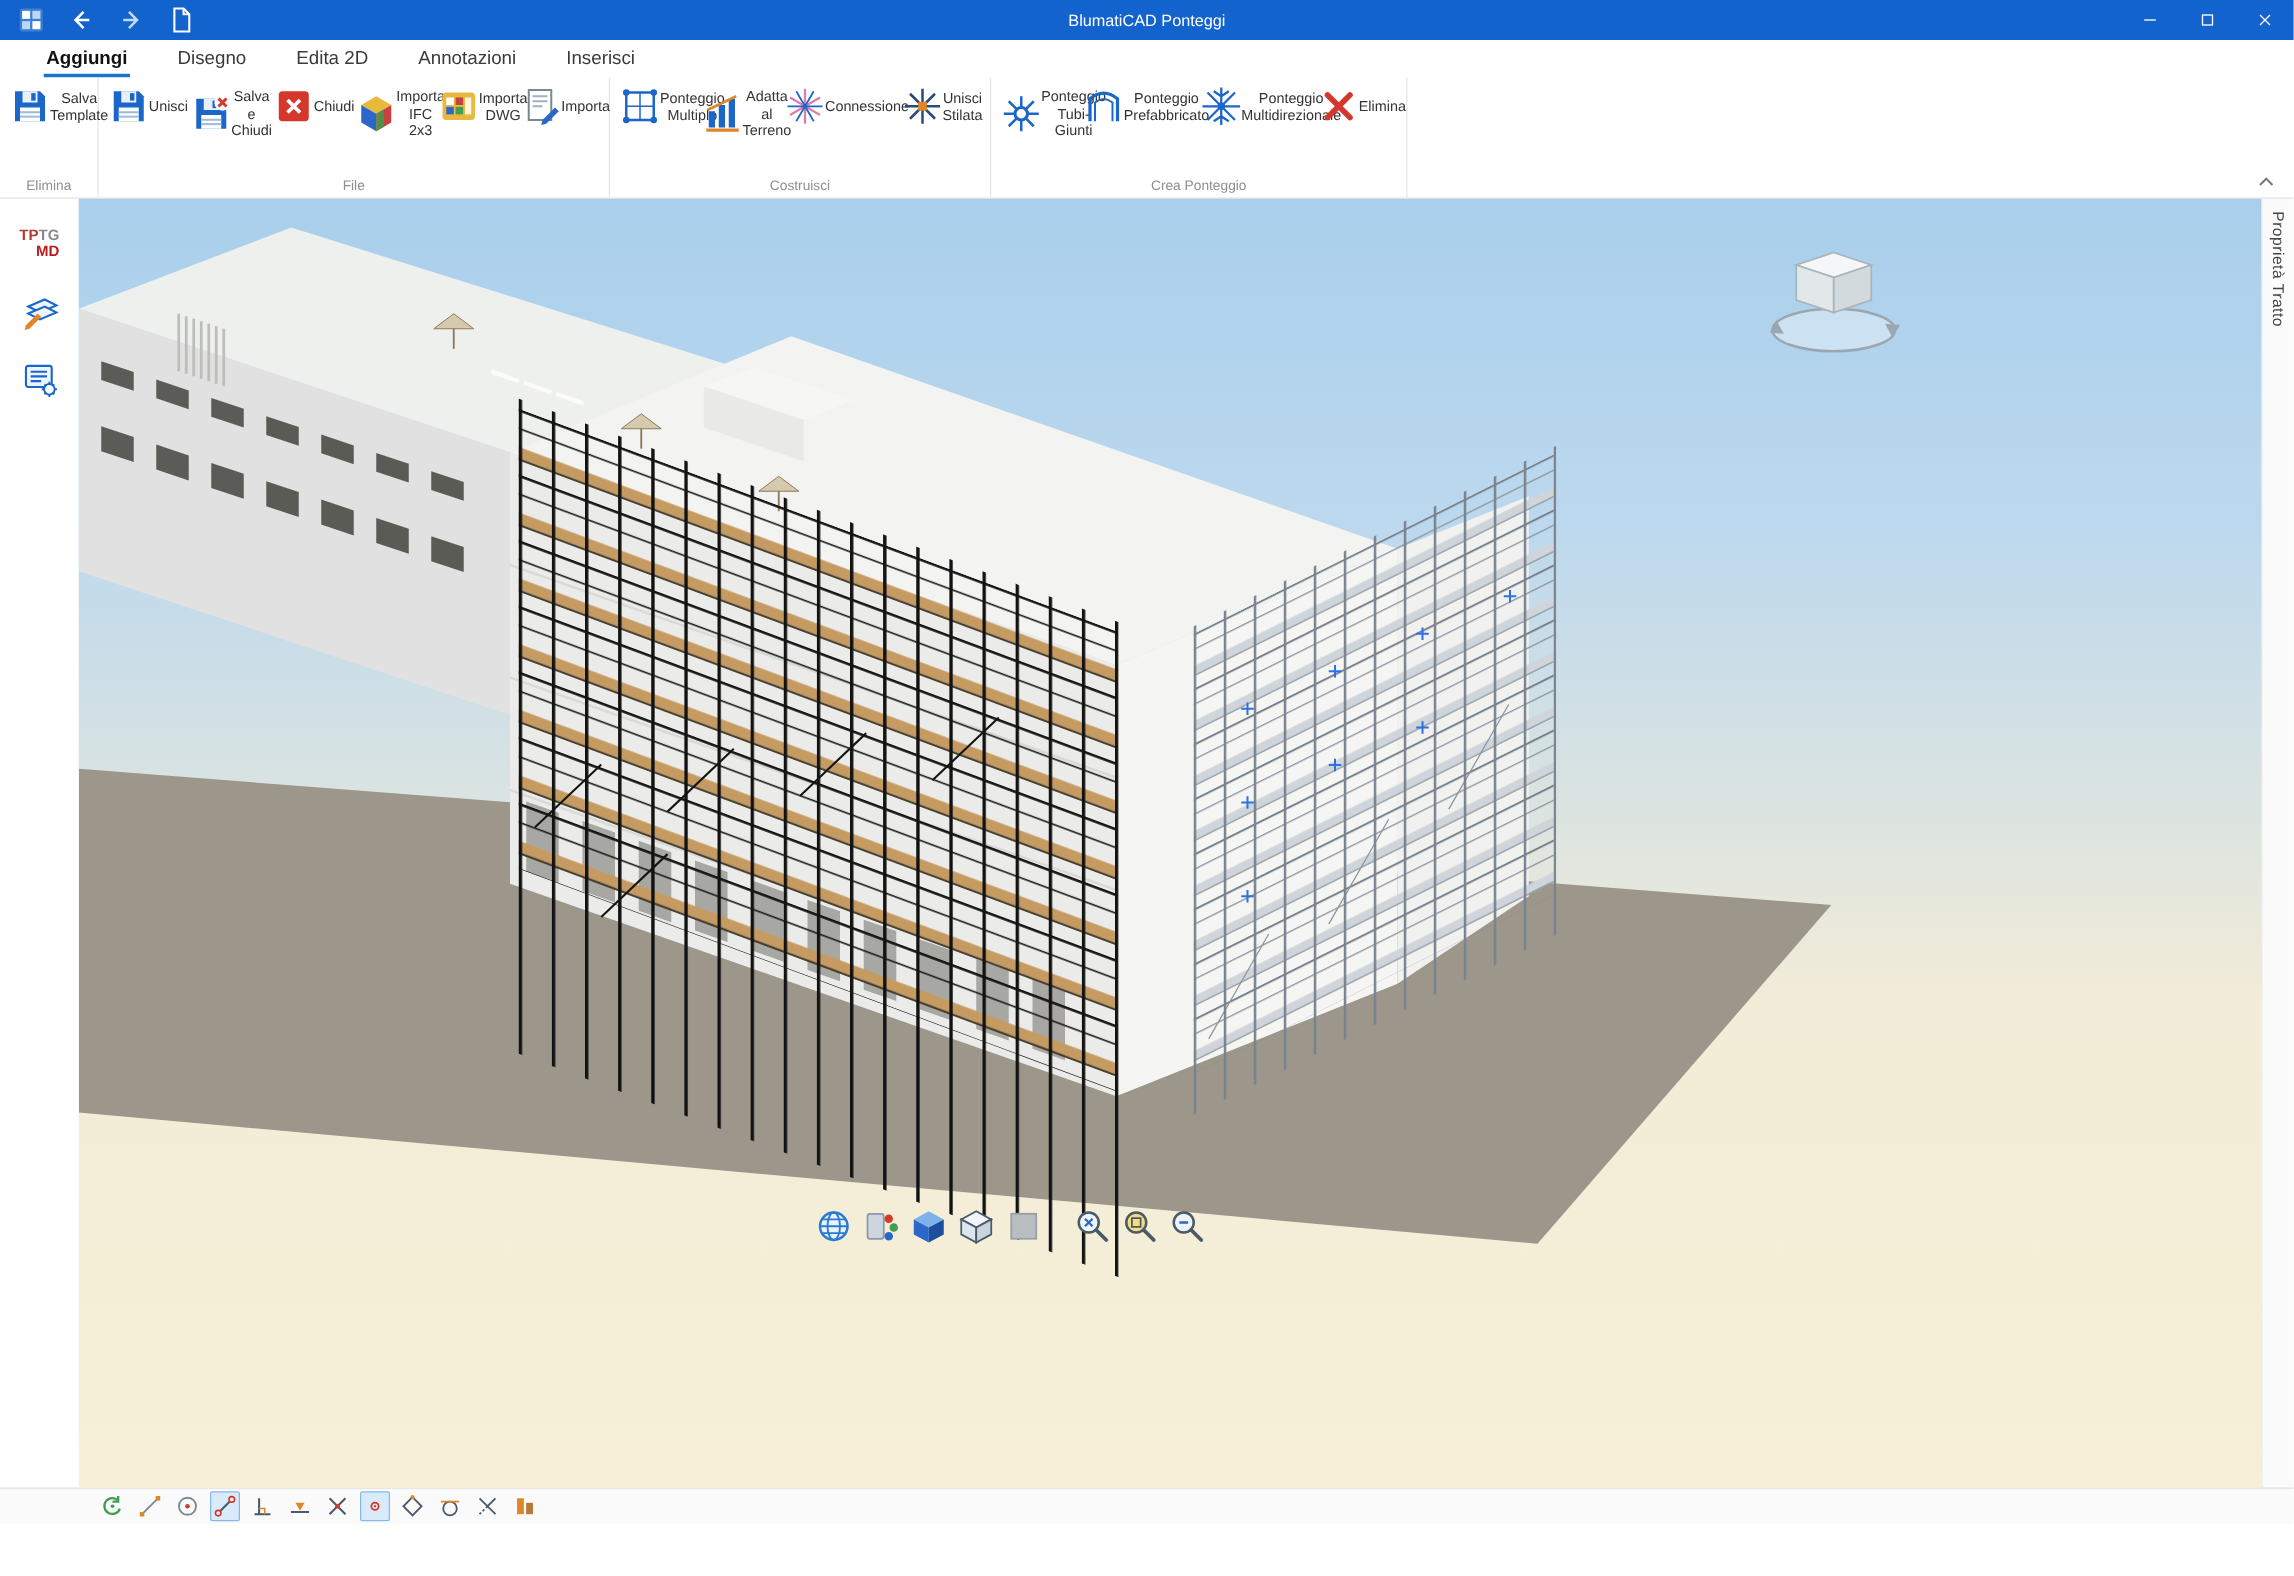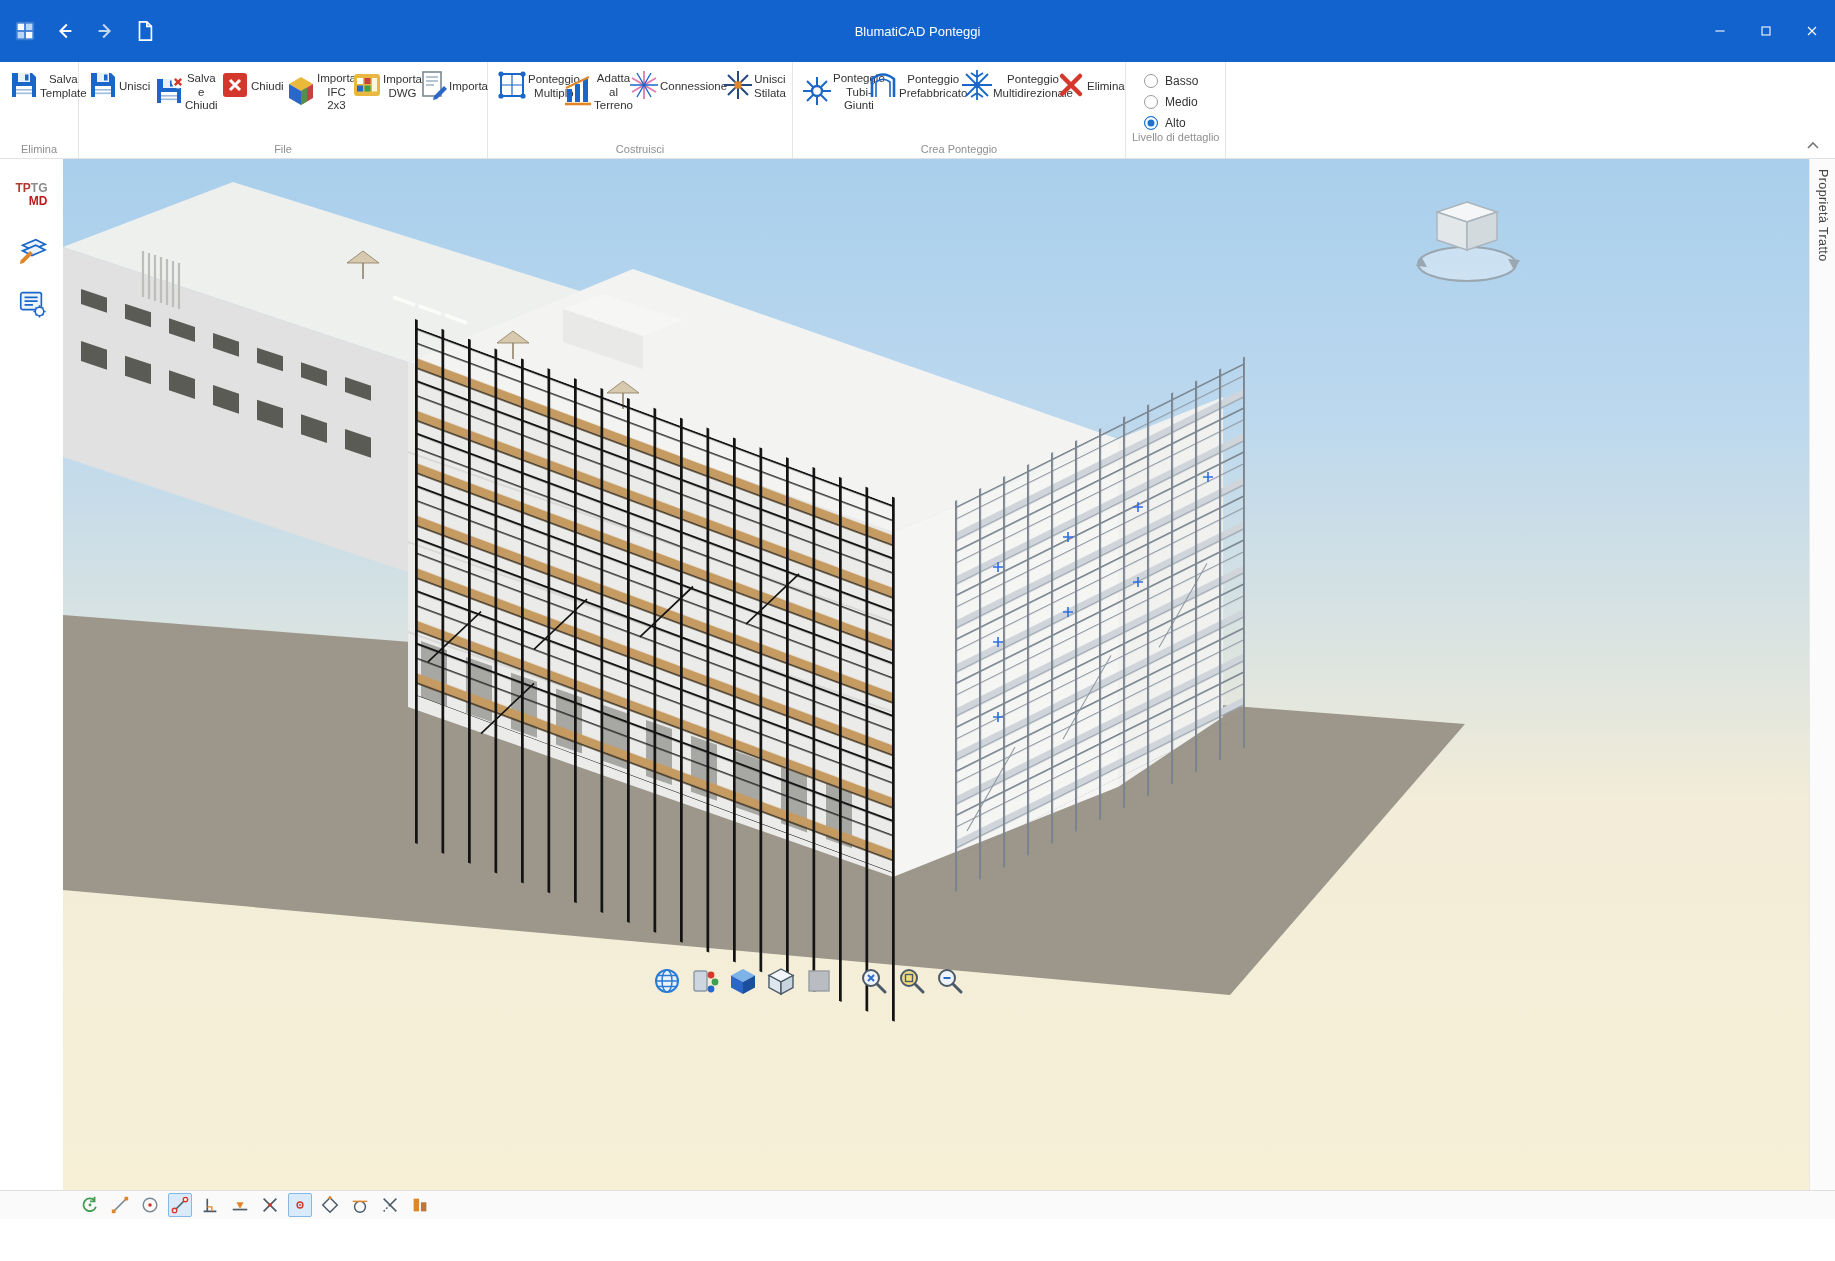--- a/index.html
+++ b/index.html
@@ -1,21 +1,21 @@
 <!DOCTYPE html>
 <html><head>
 <meta charset="utf-8">
 <style>
   * { margin:0; padding:0; box-sizing:border-box; }
   html,body { width:1835px; height:1261px; overflow:hidden; }
   body { font-family:"Liberation Sans", sans-serif; background:#fff; }
   .app { width:1835px; height:1261px; display:flex; flex-direction:column; }
 
   
-  .titlebar { height:62px; background:#1263cd; display:flex; align-items:center; color:#fff; position:relative; flex:0 0 auto; }
+  .titlebar { height:32px; background:#1263cd; display:flex; align-items:center; color:#fff; position:relative; flex:0 0 auto; }
   .tb-left { display:flex; align-items:center; gap:18px; padding-left:14px; }
   .tb-icon { display:flex; cursor:default; }
   .tb-icon.btn { cursor:pointer; }
   .tb-icon svg { width:22px; height:22px; display:block; }
   .tb-icon.dim { opacity:.75; }
   .tb-title { position:absolute; left:50%; transform:translateX(-50%); font-size:13px; }
   .tb-right { margin-left:auto; display:flex; height:100%; }
   .winbtn { width:46px; height:100%; display:flex; align-items:center; justify-content:center; cursor:pointer; }
   .winbtn svg { width:16px; height:16px; }
 
@@ -330,20 +330,27 @@
           </svg>
         </span>
       <span class="winbtn">
           <svg>
             <use href="#sym-close"></use>
           </svg>
         </span>
     </div>
   </header>
 
+  <nav class="tabrow">
+    <span class="tab active">Aggiungi</span>
+    <span class="tab">Disegno</span>
+    <span class="tab">Edita 2D</span>
+    <span class="tab">Annotazioni</span>
+    <span class="tab">Inserisci</span>
+  </nav>
 
   <div class="ribbon">
 
     <section class="rgroup">
       <div class="gbtns">
         <div class="rbtn">
           <span class="ricon">
               <svg>
                 <use href="#sym-floppy"></use>
               </svg>
@@ -477,37 +484,20 @@
               <svg>
                 <use href="#sym-delete"></use>
               </svg>
             </span>
           <span class="rlabel">Elimina</span>
         </div>
       </div>
       <div class="gcaption">Crea Ponteggio</div>
     </section>
 
-    <section class="rgroup">
-      <div class="radios">
-        <label class="radio">
-          <span class="rdot"></span>
-          <span>Basso</span>
-        </label>
-        <label class="radio">
-          <span class="rdot"></span>
-          <span>Medio</span>
-        </label>
-        <label class="radio sel">
-          <span class="rdot"></span>
-          <span>Alto</span>
-        </label>
-      </div>
-      <div class="gcaption">Livello di dettaglio</div>
-    </section>
 
     <span class="ribbon-collapse">
       <svg>
           <use href="#sym-chevup"></use>
         </svg>
     </span>
   </div>
 
   <div class="main">
 

